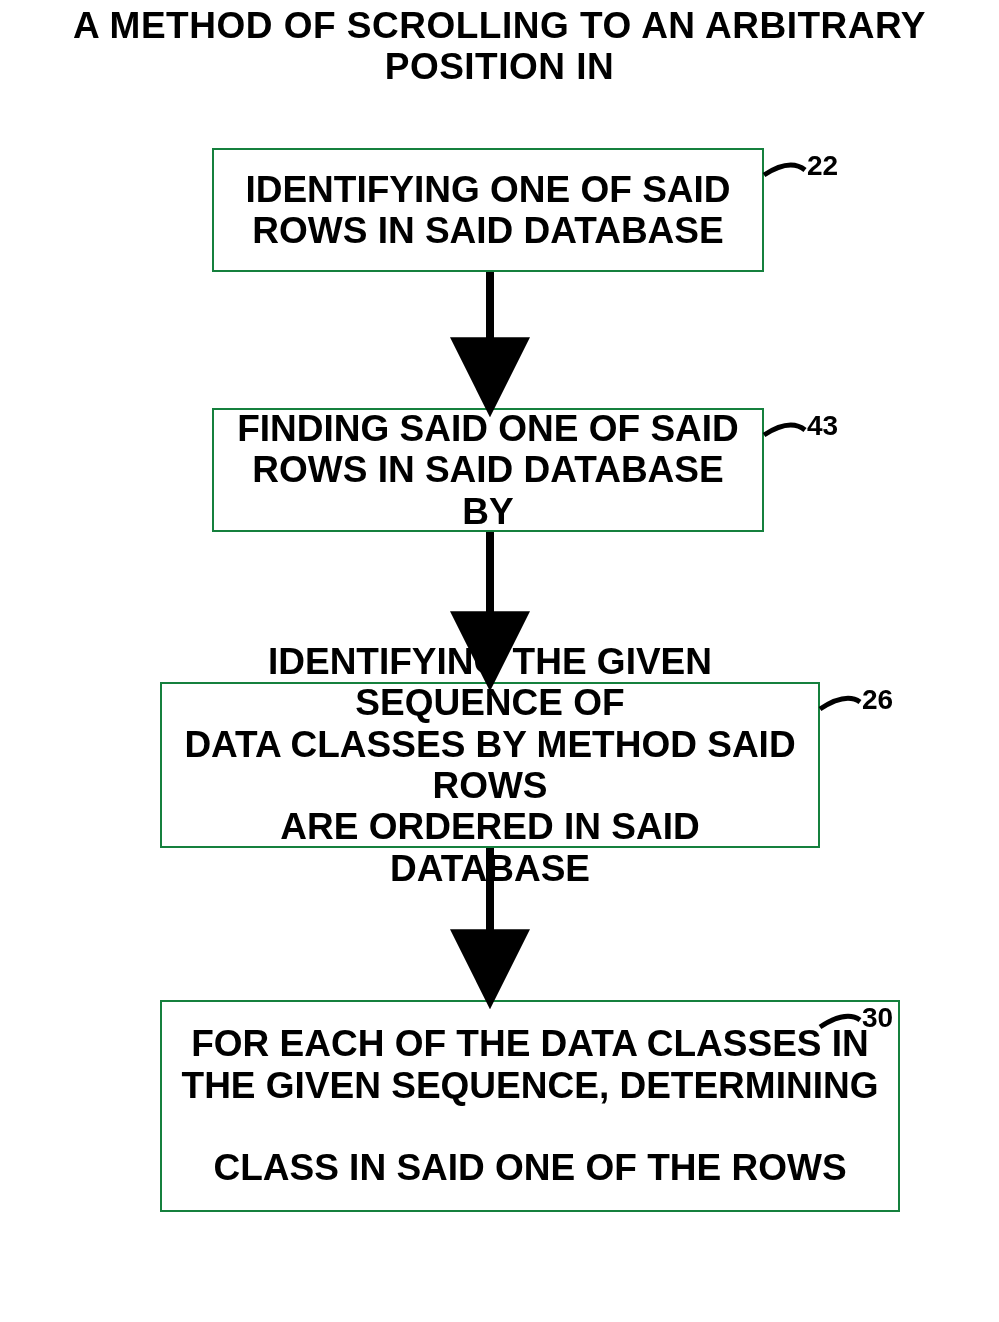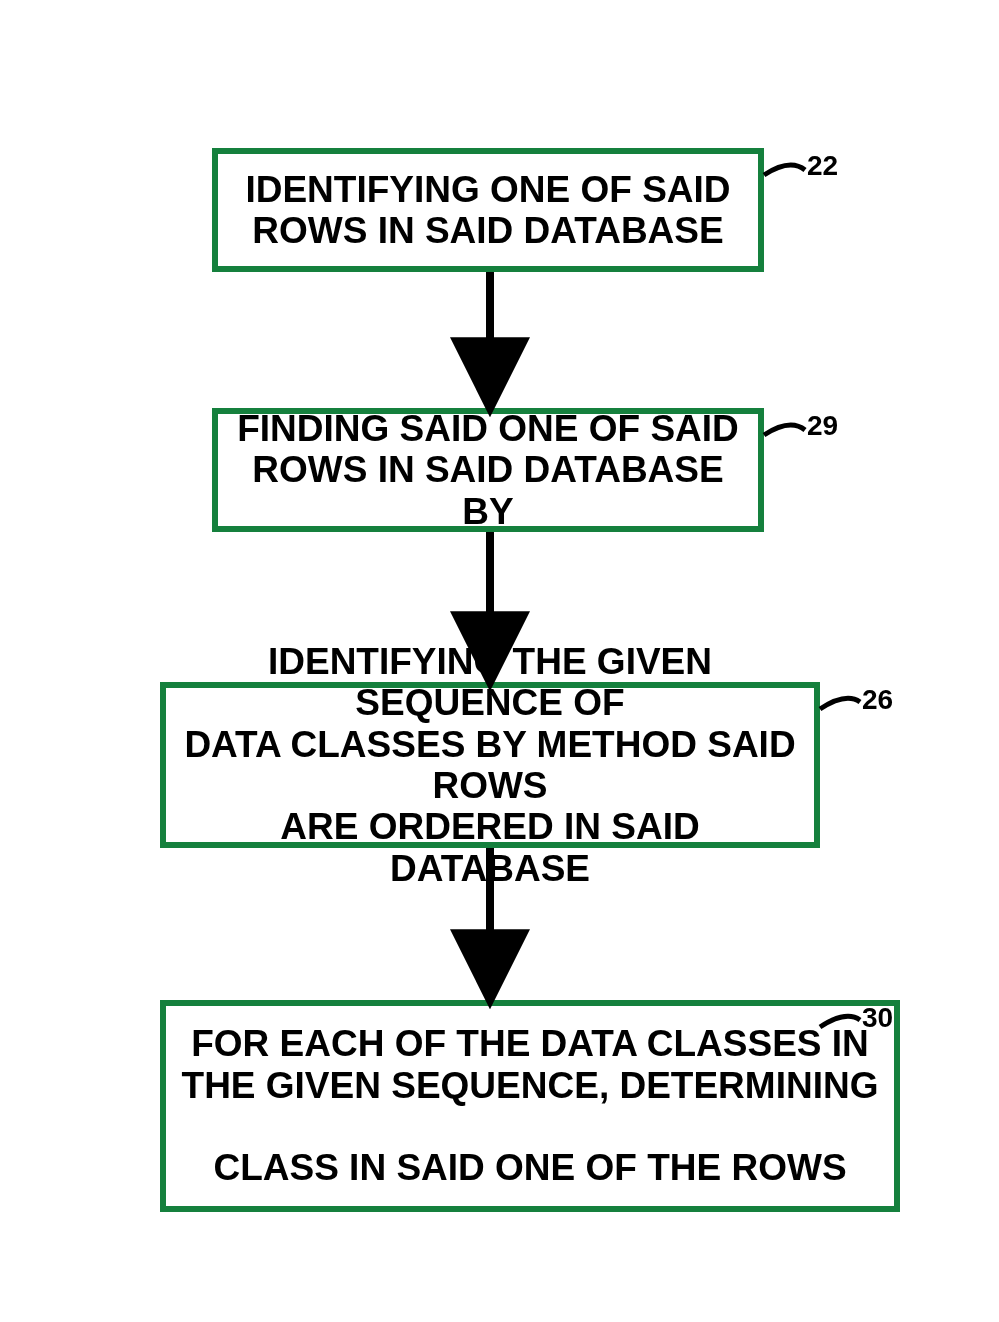--- a/index.html
+++ b/index.html
@@ -1,44 +1,44 @@
 <!DOCTYPE html>
 <html><head>
 <meta charset="utf-8">
 <style>
   html,body{margin:0;padding:0;background:#fff;}
   .page{width:999px;height:1322px;position:relative;font-family:"Arial Narrow",Arial,Helvetica,sans-serif;font-stretch:condensed;color:#000;}
   .title{position:absolute;top:6px;left:0;width:999px;text-align:center;font-size:37px;font-weight:700;line-height:1.1;letter-spacing:0.5px;}
-  .box{position:absolute;border:6px solid #15803d;text-align:center;display:flex;align-items:center;justify-content:center;font-size:37px;font-weight:700;line-height:1.12;padding:0 14px;box-sizing:border-box;}
+  .box{position:absolute;border:2px solid #15803d;text-align:center;display:flex;align-items:center;justify-content:center;font-size:37px;font-weight:700;line-height:1.12;padding:0 14px;box-sizing:border-box;}
   .label{position:absolute;font-size:28px;font-weight:700;}
   svg.connector{position:absolute;left:0;top:0;width:999px;height:1322px;pointer-events:none;}
 </style>
 </head>
 <body>
 <div class="page">
 
 <div class="title">
-  <br>
+  <span>A METHOD OF SCROLLING TO AN ARBITRARY POSITION IN</span><br>
 </div>
 
 <div class="box" style="left:212px;top:148px;width:552px;height:124px;">
   <div>
     <span>IDENTIFYING ONE OF SAID</span><br>
     <span>ROWS IN SAID DATABASE</span>
   </div>
 </div>
 <div class="label" style="left:807px;top:150px;">22</div>
 
 <div class="box" style="left:212px;top:408px;width:552px;height:124px;">
   <div>
     <span>FINDING SAID ONE OF SAID</span><br>
     <span>ROWS IN SAID DATABASE BY</span>
   </div>
 </div>
-<div class="label" style="left:807px;top:410px;">29</div>
+<div class="label" style="left:807px;top:410px;">43</div>
 
 <div class="box" style="left:160px;top:682px;width:660px;height:166px;">
   <div>
     <span>IDENTIFYING THE GIVEN SEQUENCE OF</span><br>
     <span>DATA CLASSES BY METHOD SAID ROWS</span><br>
     <span>ARE ORDERED IN SAID DATABASE</span>
   </div>
 </div>
 <div class="label" style="left:862px;top:684px;">26</div>
 

